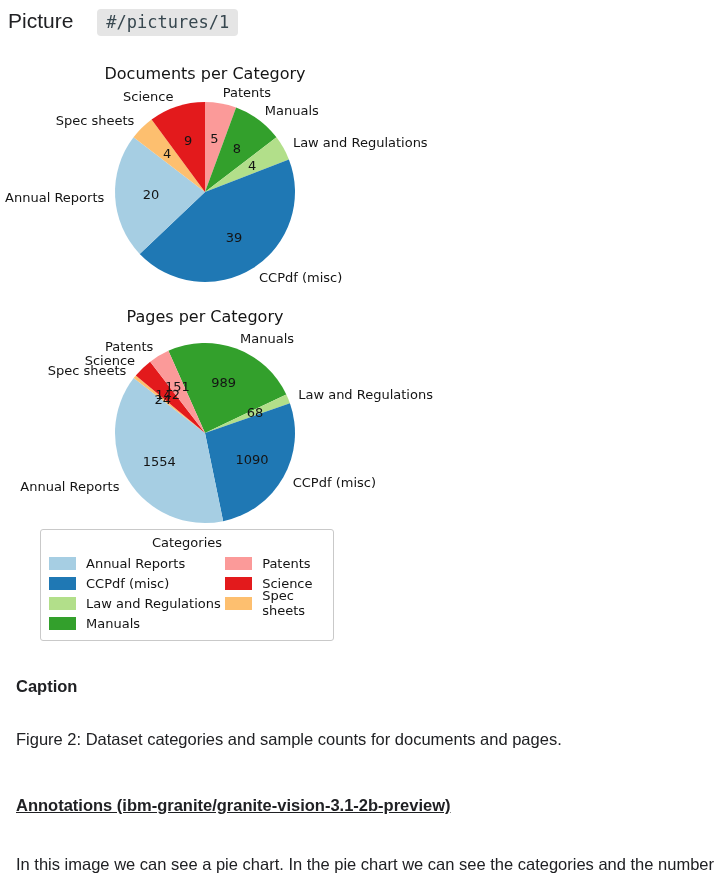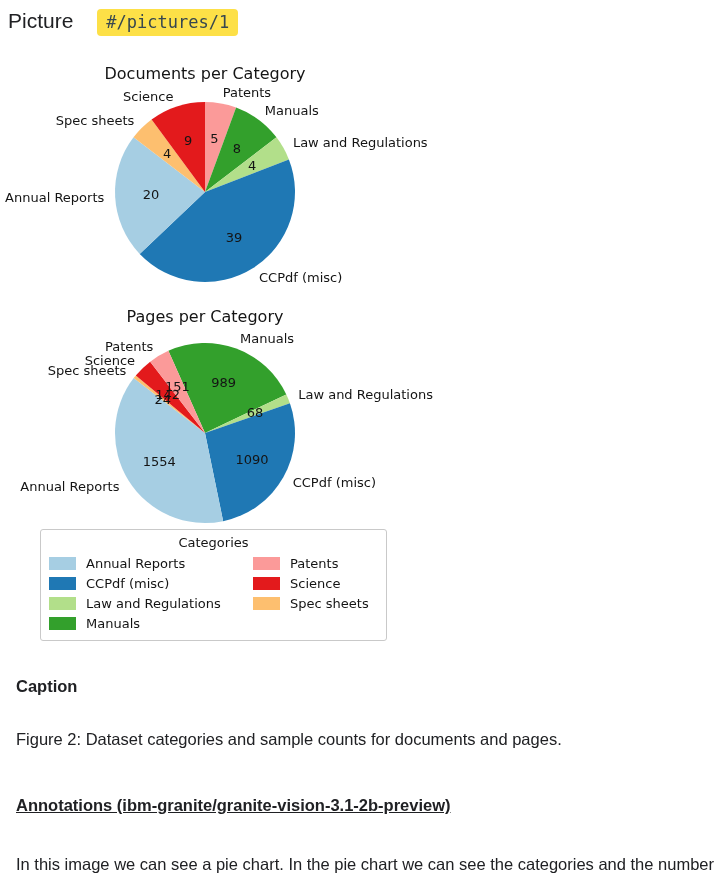--- a/index.html
+++ b/index.html
@@ -4,28 +4,28 @@
 <style>
   html, body { margin:0; padding:0; }
   body {
     width:724px; height:883px; position:relative; background:#ffffff;
     font-family:"Liberation Sans", sans-serif; color:#202124; overflow:hidden;
   }
   .header { position:absolute; top:9px; left:8px; display:flex; gap:24px; }
   .header .page-title { font-size:21px; color:#202124; }
   .chip {
     font-family:"DejaVu Sans Mono","Liberation Mono",monospace;
-    font-size:17px; background:#fde047; color:#37474f;
+    font-size:17px; background:#e5e5e5; color:#37474f;
     padding:3px 9px; border-radius:4px; line-height:1.25;
   }
   .figure { position:absolute; top:55px; left:0; width:460px; height:592px; }
   .figure svg { position:absolute; top:0; left:0; }
   .figure svg text { font-family:"DejaVu Sans", sans-serif; fill:#141414; }
   .legend {
-    position:absolute; left:40px; top:474px; width:347px; box-sizing:border-box;
+    position:absolute; left:40px; top:474px; width:294px; box-sizing:border-box;
     border:1px solid #c9c9c9; border-radius:3px; background:#ffffff;
     padding:4px 8px 7px 8px;
     font-family:"DejaVu Sans", sans-serif; font-size:13px; color:#141414;
   }
   .legend-title { text-align:center; margin:1px 0 3px 0; }
   .legend-cols { display:flex; }
   .legend-col { display:flex; flex-direction:column; }
   .legend-col.c0 { width:204px; }
   .legend-row { display:flex; align-items:center; height:20px; }
   .swatch { width:27px; height:13px; margin-right:10px; flex:none; }

